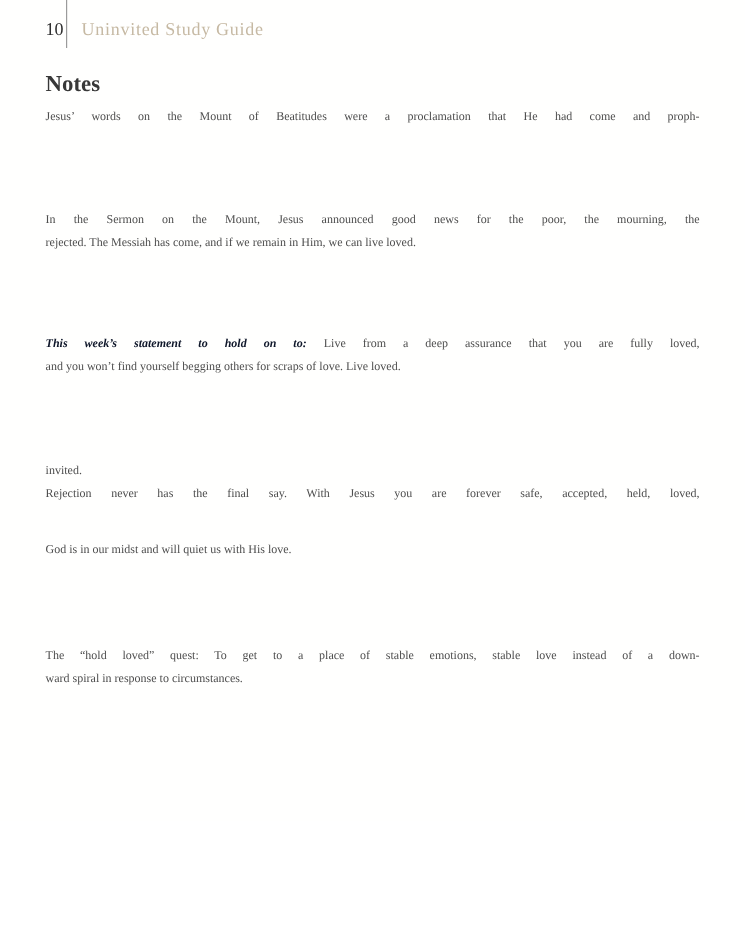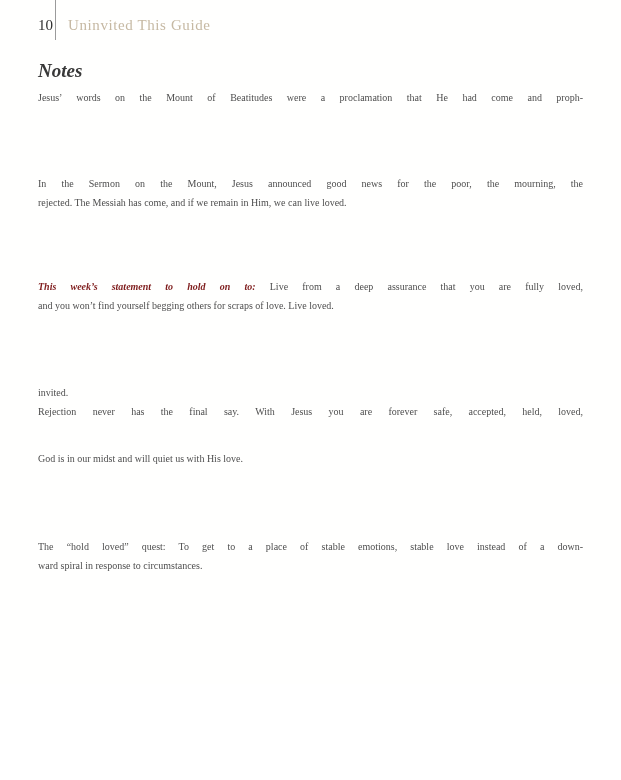--- a/index.html
+++ b/index.html
@@ -47,21 +47,20 @@
     font-size: 15px;
     letter-spacing: 0.6px;
     color: #c6b9a3;
   }
   
   .notes-heading {
     margin: 20px 0 0 0;
     font-size: 19px;
     line-height: 22px;
     font-weight: bold;
-    font-style: italic;
     color: #383838;
   }
   
   .content p {
     margin: 0;
     font-size: 10px;
     line-height: 19px;
     color: #4e4e4e;
   }
   .content p:nth-of-type(1) { margin-top: 6px; }
@@ -71,33 +70,33 @@
   .content p:nth-of-type(5) { margin-top: 28px; }
   .content p:nth-of-type(6) { margin-top: 69px; }
   .line { display: block; }
   .just {
     text-align: justify;
     text-align-last: justify;
   }
   .statement-lead {
     font-weight: bold;
     font-style: italic;
-    color: #7f1d1d;
+    color: #0f172a;
   }
 </style>
 </head>
 <body>
 
 <div class="page">
 
   <div class="vrule"></div>
 
   <header class="page-header">
     <span class="pagenum">10</span>
-    <span class="booktitle">Uninvited This Guide</span>
+    <span class="booktitle">Uninvited Study Guide</span>
   </header>
 
   <h2 class="notes-heading">Notes</h2>
 
   <div class="content">
 
     <p>
       <span class="line just">Jesus’ words on the Mount of Beatitudes were a proclamation that He had come and proph-</span>
     </p>
 

